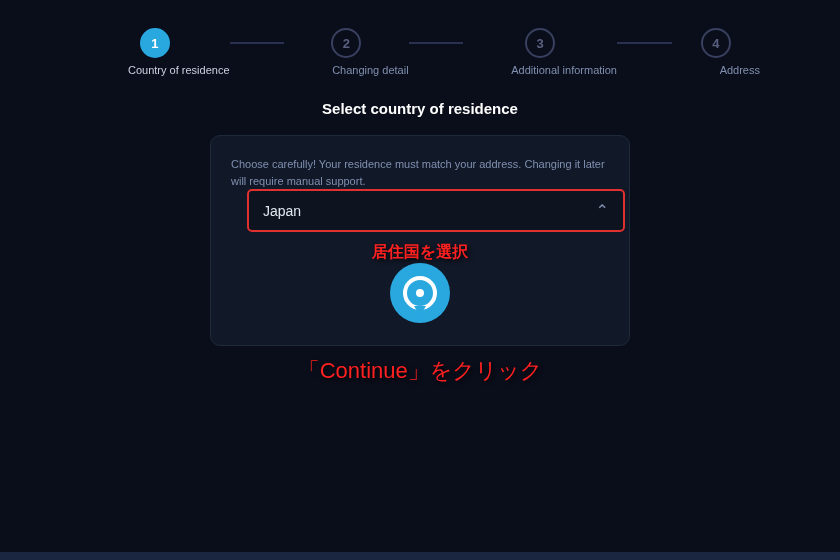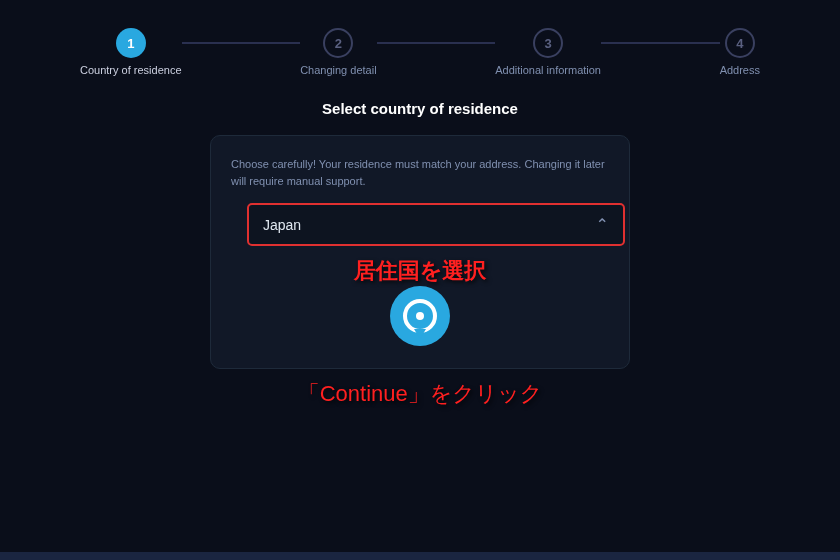--- a/index.html
+++ b/index.html
@@ -60,20 +60,21 @@
       border: 2px solid #3a4060;
       color: #5a6080;
     }
 
     .step-label {
       margin-top: 6px;
       font-size: 11px;
       color: #8090b0;
       white-space: nowrap;
       text-align: center;
+      margin-left: 48px;
     }
 
     .step-label.active {
       color: #ccd0e0;
     }
 
     .connector {
       flex: 1;
       height: 2px;
       background: #2a3050;
@@ -100,21 +101,20 @@
       padding: 20px 20px 22px 20px;
       display: flex;
       flex-direction: column;
       align-items: center;
       position: relative;
     }
 
     .card-notice {
       font-size: 11px;
       color: #8090b0;
-      margin-bottom: 14px;
       line-height: 1.5;
       width: 100%;
     }
 
     
     .dropdown-wrapper {
       width: 100%;
       border: 2px solid #e03030;
       border-radius: 5px;
       background: #0d1420;
@@ -141,21 +141,21 @@
     .annotation-overlay {
       position: relative;
       width: 100%;
       display: flex;
       flex-direction: column;
       align-items: center;
       margin-top: 6px;
     }
 
     .annotation-text {
-      font-size: 22px;
+      font-size: 16px;
       font-weight: bold;
       color: #ff2020;
       text-shadow: 2px 2px 4px rgba(0,0,0,0.8);
       margin-top: 4px;
       text-align: center;
     }
 
     
     .icon-circle {
       width: 60px;

